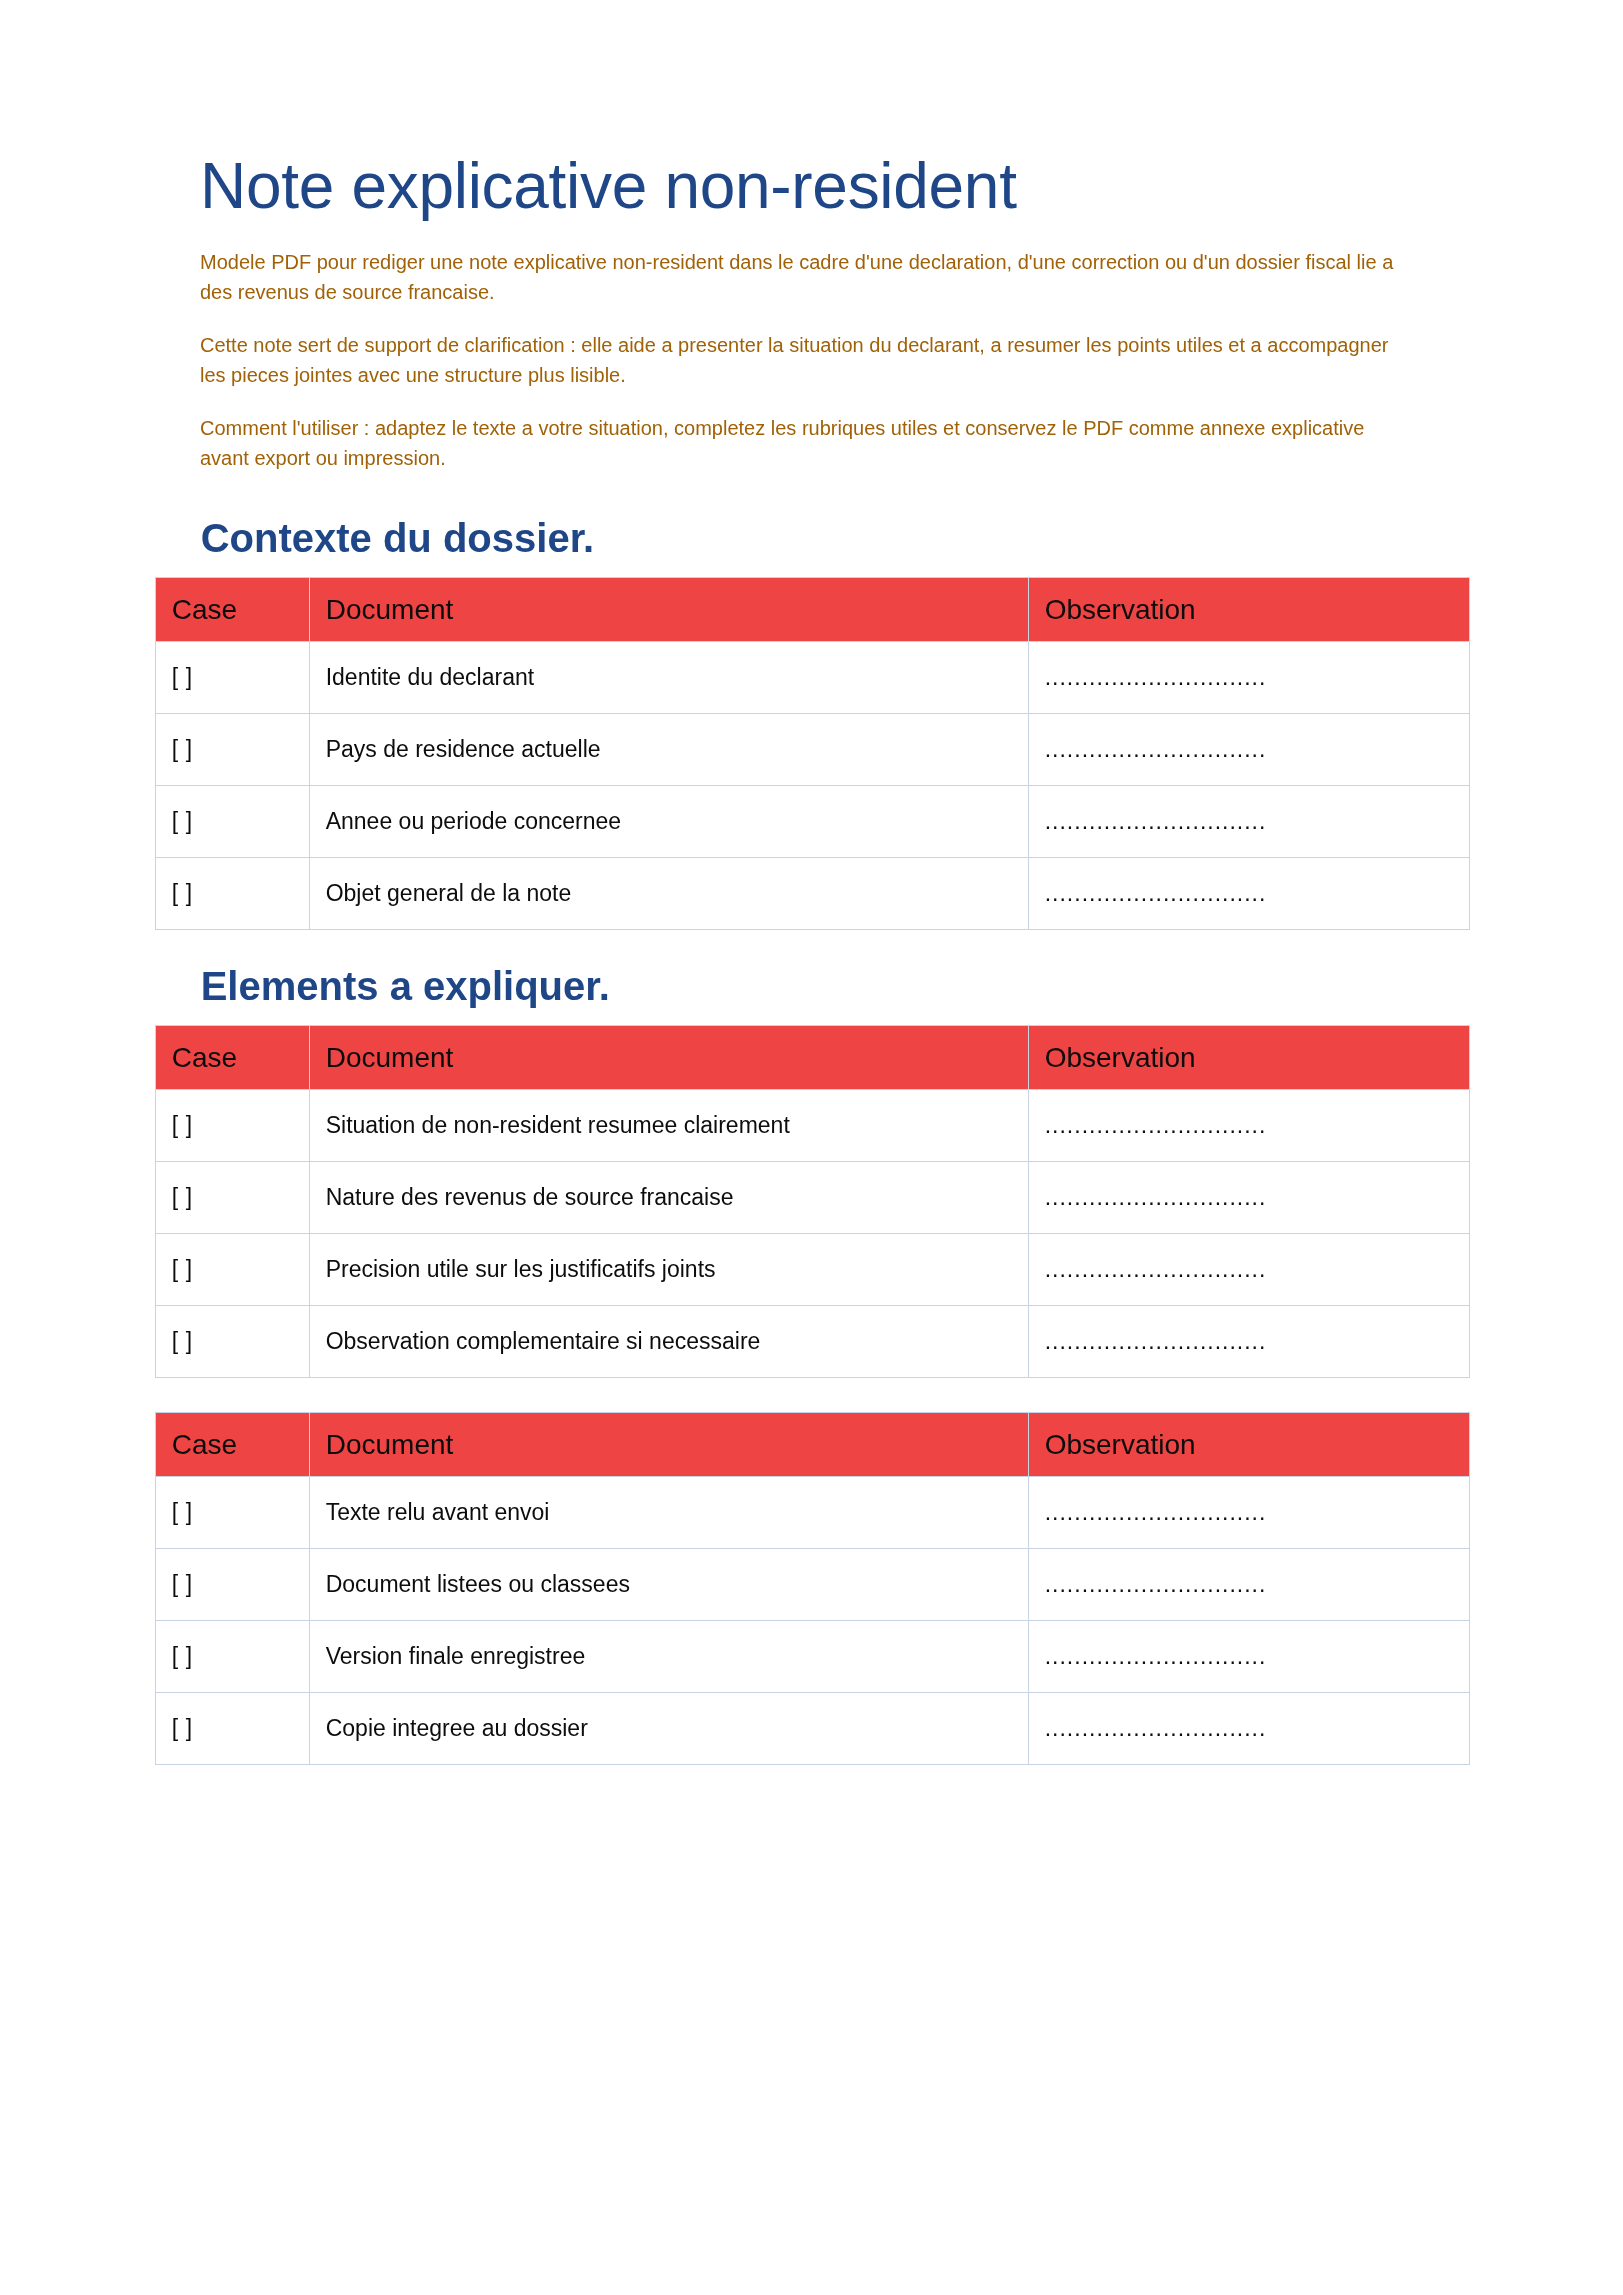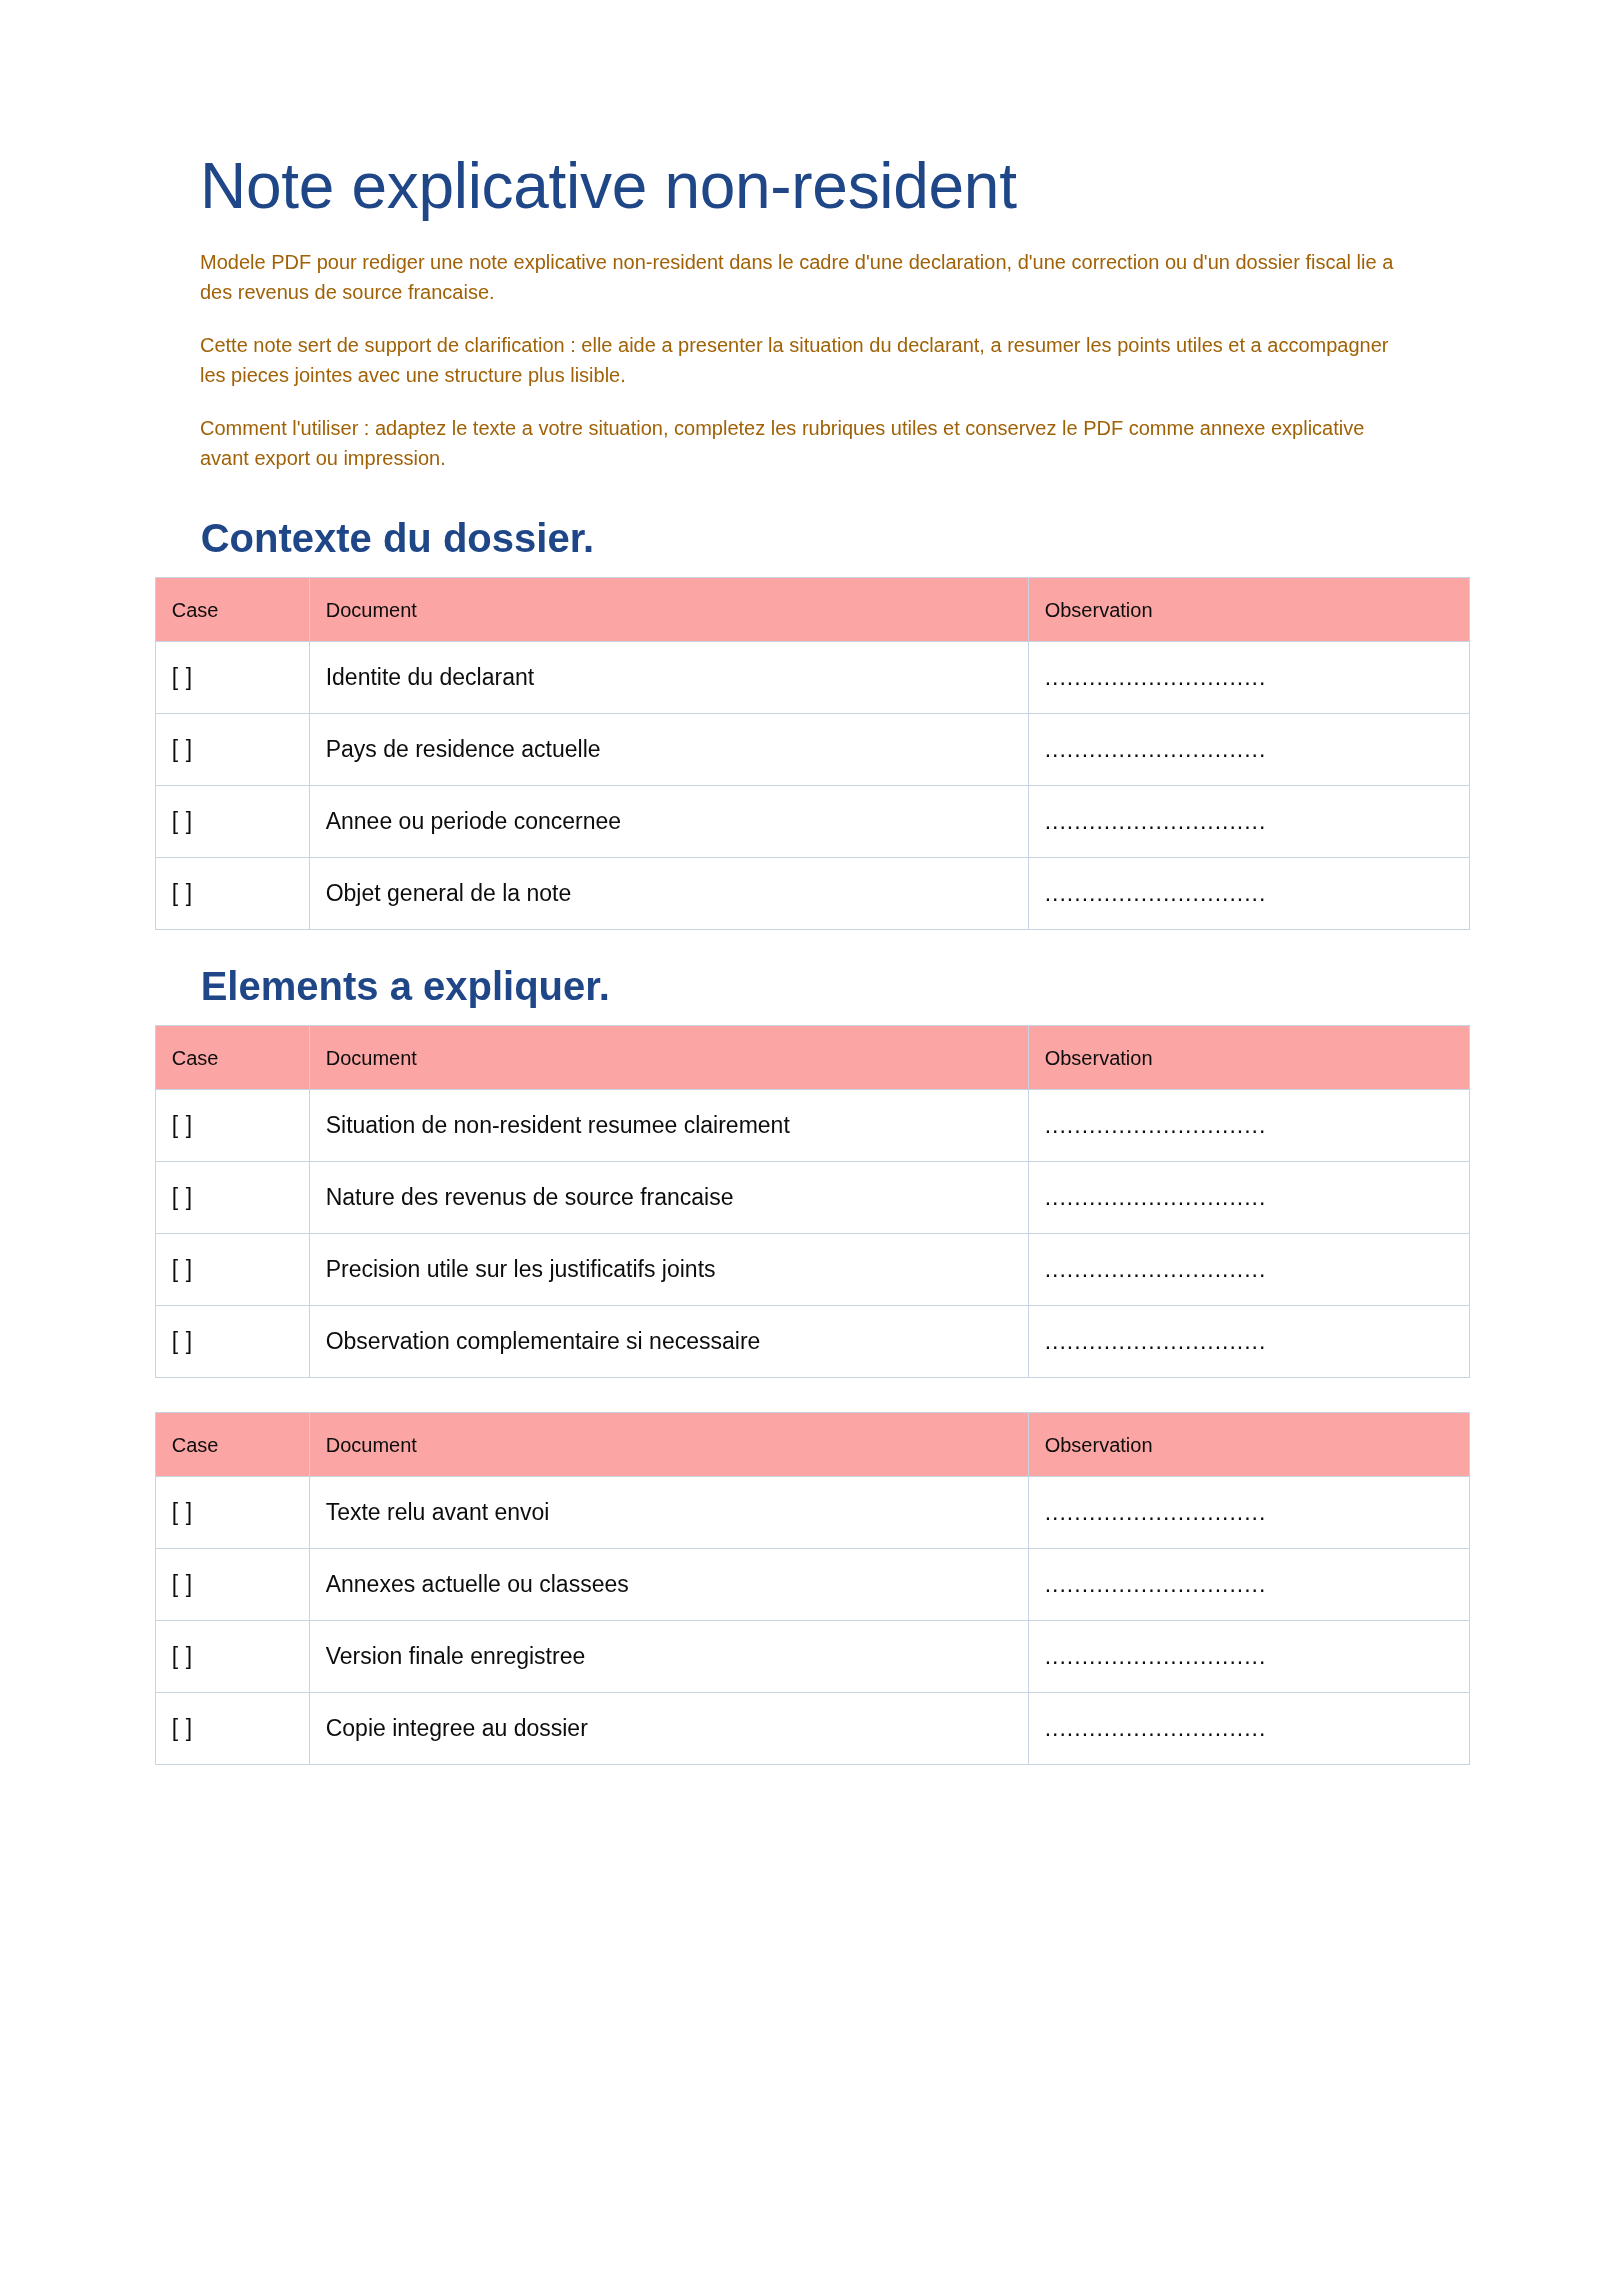--- a/index.html
+++ b/index.html
@@ -85,23 +85,23 @@
   .checklist-table td {
     border: 1.3px solid #c8d3e4;
     padding: 0 0 0 15.7px;
     text-align: left;
     vertical-align: middle;
     font-weight: normal;
     color: #0d0d0d;
   }
 
   .checklist-table thead th {
-    background: #fca5a5;
+    background: #ef4444;
     height: 63px;
-    font-size: 20px;
+    font-size: 28px;
     line-height: 1.2;
   }
 
   .checklist-table tbody td {
     height: 71px;
     font-size: 23px;
     line-height: 1.2;
     background: #ffffff;
   }
 
@@ -228,21 +228,21 @@
           </tr>
         </thead>
         <tbody>
           <tr>
             <td class="cell-case">[ ]</td>
             <td class="cell-document">Texte relu avant envoi</td>
             <td class="cell-observation">..............................</td>
           </tr>
           <tr>
             <td class="cell-case">[ ]</td>
-            <td class="cell-document">Annexes actuelle ou classees</td>
+            <td class="cell-document">Document listees ou classees</td>
             <td class="cell-observation">..............................</td>
           </tr>
           <tr>
             <td class="cell-case">[ ]</td>
             <td class="cell-document">Version finale enregistree</td>
             <td class="cell-observation">..............................</td>
           </tr>
           <tr>
             <td class="cell-case">[ ]</td>
             <td class="cell-document">Copie integree au dossier</td>

